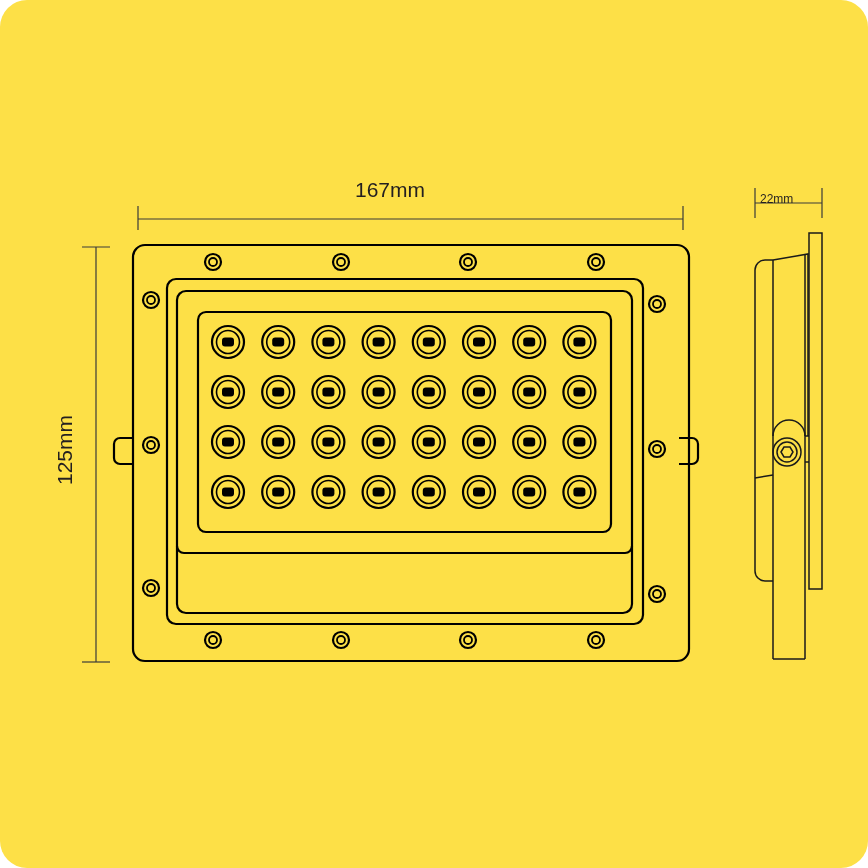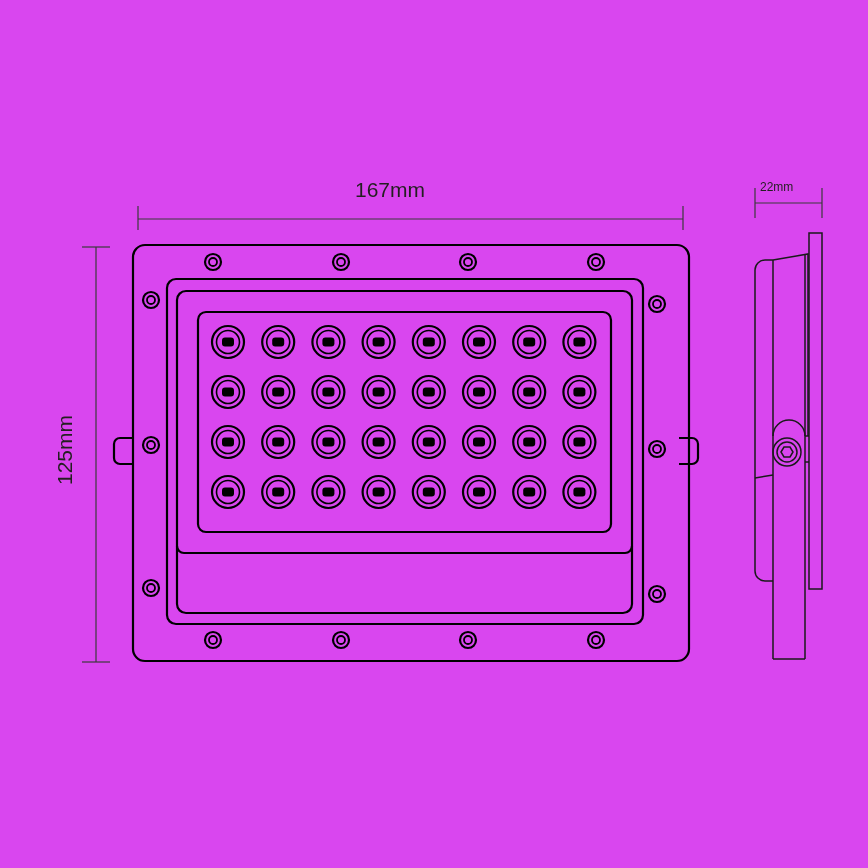--- a/index.html
+++ b/index.html
@@ -1,20 +1,20 @@
 <!DOCTYPE html>
 <html><head>
 <meta charset="utf-8">
 <style>
   html,body{margin:0;padding:0;background:#ffffff;}
-  #stage{position:relative;width:868px;height:868px;background:#d946ef;overflow:hidden;}
+  #stage{position:relative;width:868px;height:868px;background:#fde047;overflow:hidden;border-radius:27px;}
   svg{position:absolute;left:0;top:0;}
   .lbl{position:absolute;color:#231f20;font-family:"Liberation Sans",sans-serif;white-space:nowrap;}
   #w-label{left:355px;top:178px;font-size:21px;}
-  #d-label{left:760px;top:180px;font-size:12px;}
+  #d-label{left:760px;top:192px;font-size:12px;}
   #h-label{left:30px;top:438px;font-size:21px;transform:rotate(-90deg);transform-origin:center;}
 </style>
 </head>
 <body>
 
 <div id="stage">
 
   <svg width="868" height="868" viewBox="0 0 868 868">
 
     <g stroke="#3a3a3a" stroke-width="1.2">

